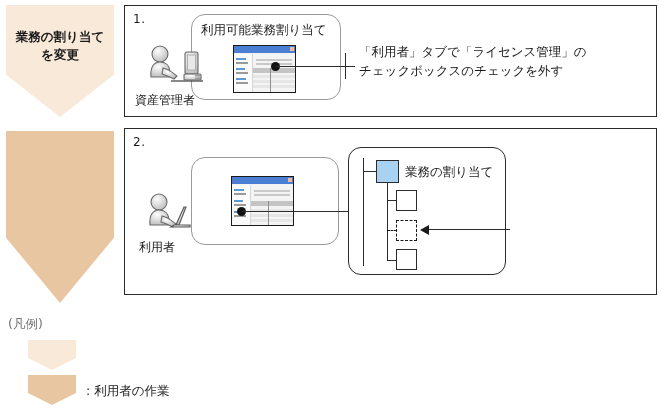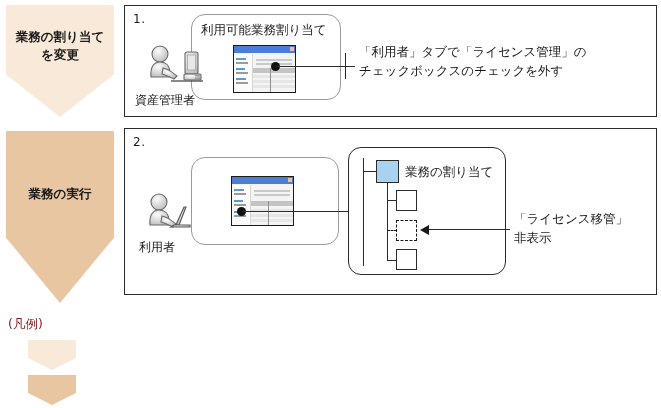--- a/index.html
+++ b/index.html
@@ -173,21 +173,21 @@
     position: absolute;
     font-size: 12px;
     color: #1a1a1a;
     white-space: nowrap;
   }
 
   
   .legend-title {
     position: absolute;
     font-size: 12.5px;
-    color: #7f1d1d;
+    color: #737373;
   }
   .legend-swatch {
     position: absolute;
     width: 48px; height: 30px;
     clip-path: polygon(0% 0%, 100% 0%, 100% 60%, 50% 100%, 0% 60%);
   }
   .legend-text {
     position: absolute;
     font-size: 12.5px;
     color: #1a1a1a;
@@ -200,21 +200,20 @@
 <div id="stage">
 
   <div class="chevron" style="left:6px; top:5px; width:108px; height:112px;">
     <div class="chev-shape" style="background:#f8e9d9;"></div>
     <div class="chev-label">業務の割り当て
 を変更</div>
   </div>
 
   <div class="chevron" style="left:6px; top:131px; width:108px; height:172px;">
     <div class="chev-shape" style="background:#e9c6a2;"></div>
-    <div class="chev-label" style="padding-bottom:46px;">業務の実行</div>
   </div>
 
   <div class="panel" style="left:124px; top:5px; width:533px; height:112px;">
 
     <div class="step-num" style="left:8px; top:6px;">1.</div>
 
     <div class="roundbox" style="left:66px; top:8px; width:150px; height:86px;"></div>
 
     <div class="roundbox-title" style="left:76px; top:16px;">利用可能業務割り当て</div>
 
@@ -352,23 +351,22 @@
       <div class="tree-branch dashedline" style="left:38px; top:82px; width:10px;"></div>
       <div class="tree-node dashed" style="left:47px; top:72px; width:21px; height:21px;"></div>
 
       <div class="tree-branch" style="left:38px; top:112px; width:10px;"></div>
       <div class="tree-node" style="left:47px; top:101px; width:21px; height:21px;"></div>
     </div>
 
     <div class="hline" style="left:302px; top:100px; width:83px;"></div>
     <div class="arrow-head" style="left:295px; top:96px;"></div>
 
-    <div class="note" style="left:389px; top:80px; width:140px;">「ライセンス移管」
-非表示</div>
   </div>
 
   <div class="legend-title" style="left:8px; top:316px;">(凡例)</div>
 
   <div class="legend-swatch" style="left:28px; top:340px; background:#f8e9d9;"></div>
 
   <div class="legend-swatch" style="left:28px; top:375px; background:#e9c6a2;"></div>
+  <div class="legend-text" style="left:86px; top:383px;">: 利用者の作業</div>
 
 </div>
 
 </body></html>

